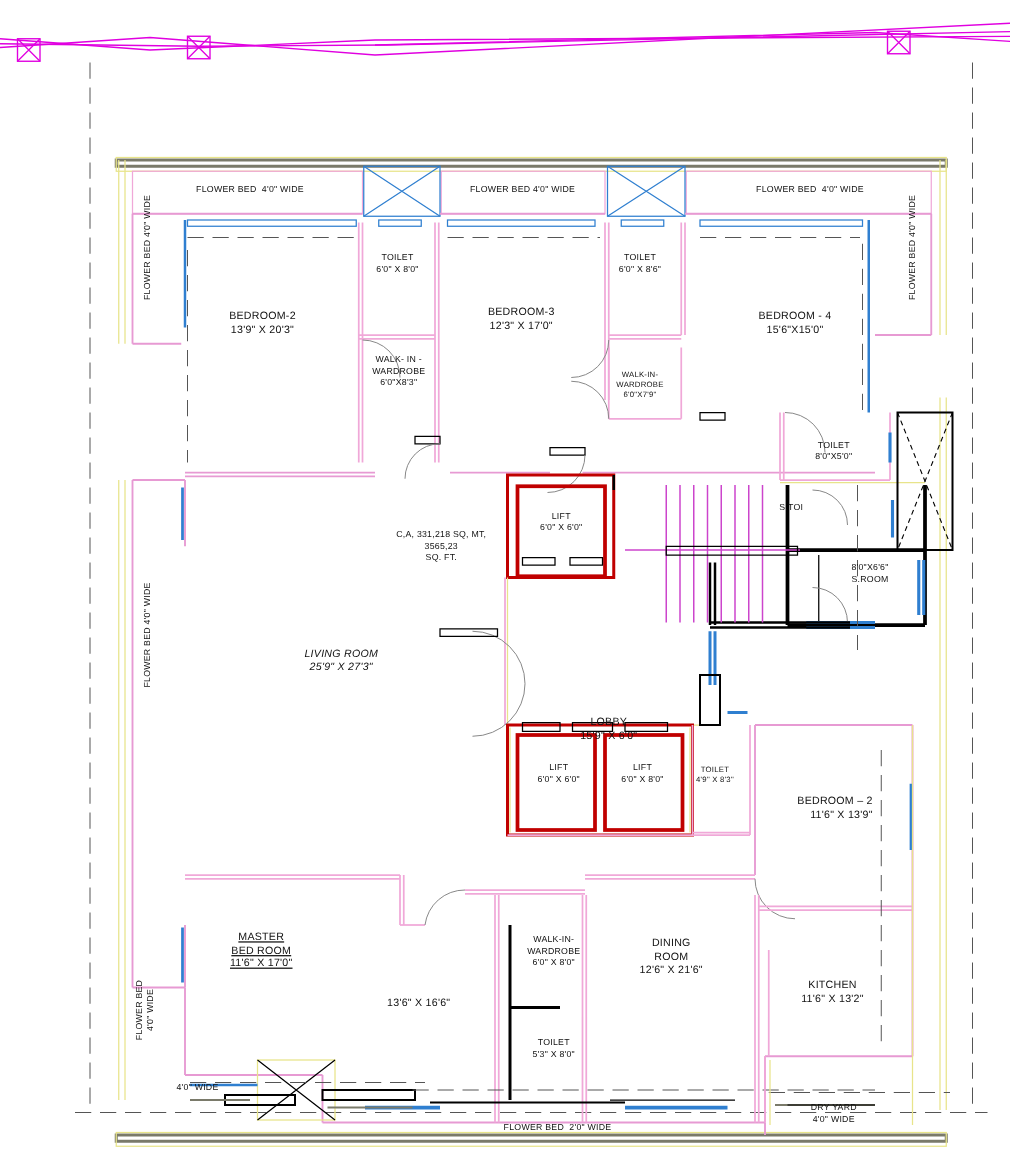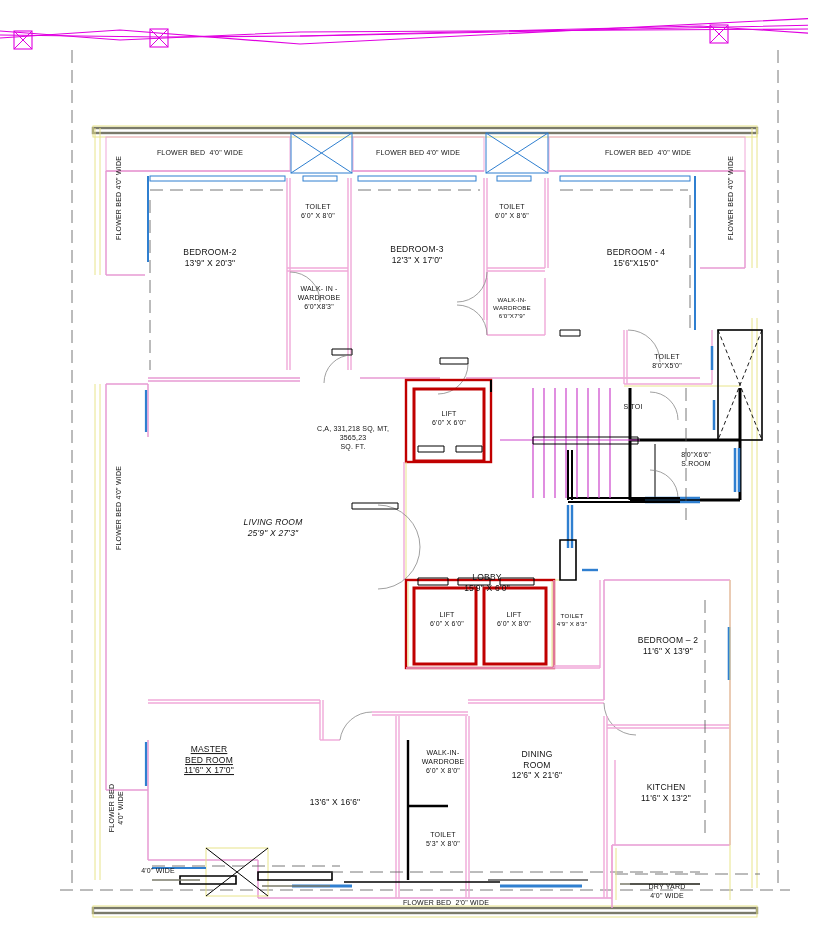--- a/index.html
+++ b/index.html
@@ -347,21 +347,21 @@
       <div class="lbl" style="left: 273px; top: 528px; font-style: italic;">LIVING ROOM
 25'9" X 27'3"</div>
       <div class="lbl" style="left: 487px; top: 538px; margin-top: 45px;">LOBBY
 15'9" X 6'0"</div>
       <div class="lbl sm" style="left: 447px; top: 620px;">LIFT
 6'0" X 6'0"</div>
       <div class="lbl sm" style="left: 514px; top: 620px;">LIFT
 6'0" X 8'0"</div>
       <div class="lbl xs" style="left: 572px; top: 620px;">TOILET
 4'9" X 8'3"</div>
-      <div class="lbl" style="left: 668px; top: 646px;">BEDROOM – 2
+      <div class="lbl" style="left: 668px; top: 646px; text-align: right;">BEDROOM – 2
 11'6" X 13'9"</div>
       <div class="lbl" style="left: 666px; top: 793px;">KITCHEN
 11'6" X 13'2"</div>
       <div class="lbl" style="left: 209px; top: 760px; text-decoration: underline;">MASTER
 BED ROOM
 11'6" X 17'0"</div>
       <div class="lbl" style="left: 335px; top: 802px;">13'6" X 16'6"</div>
       <div class="lbl sm" style="left: 443px; top: 762px;">WALK-IN-
 WARDROBE
 6'0" X 8'0"</div>

